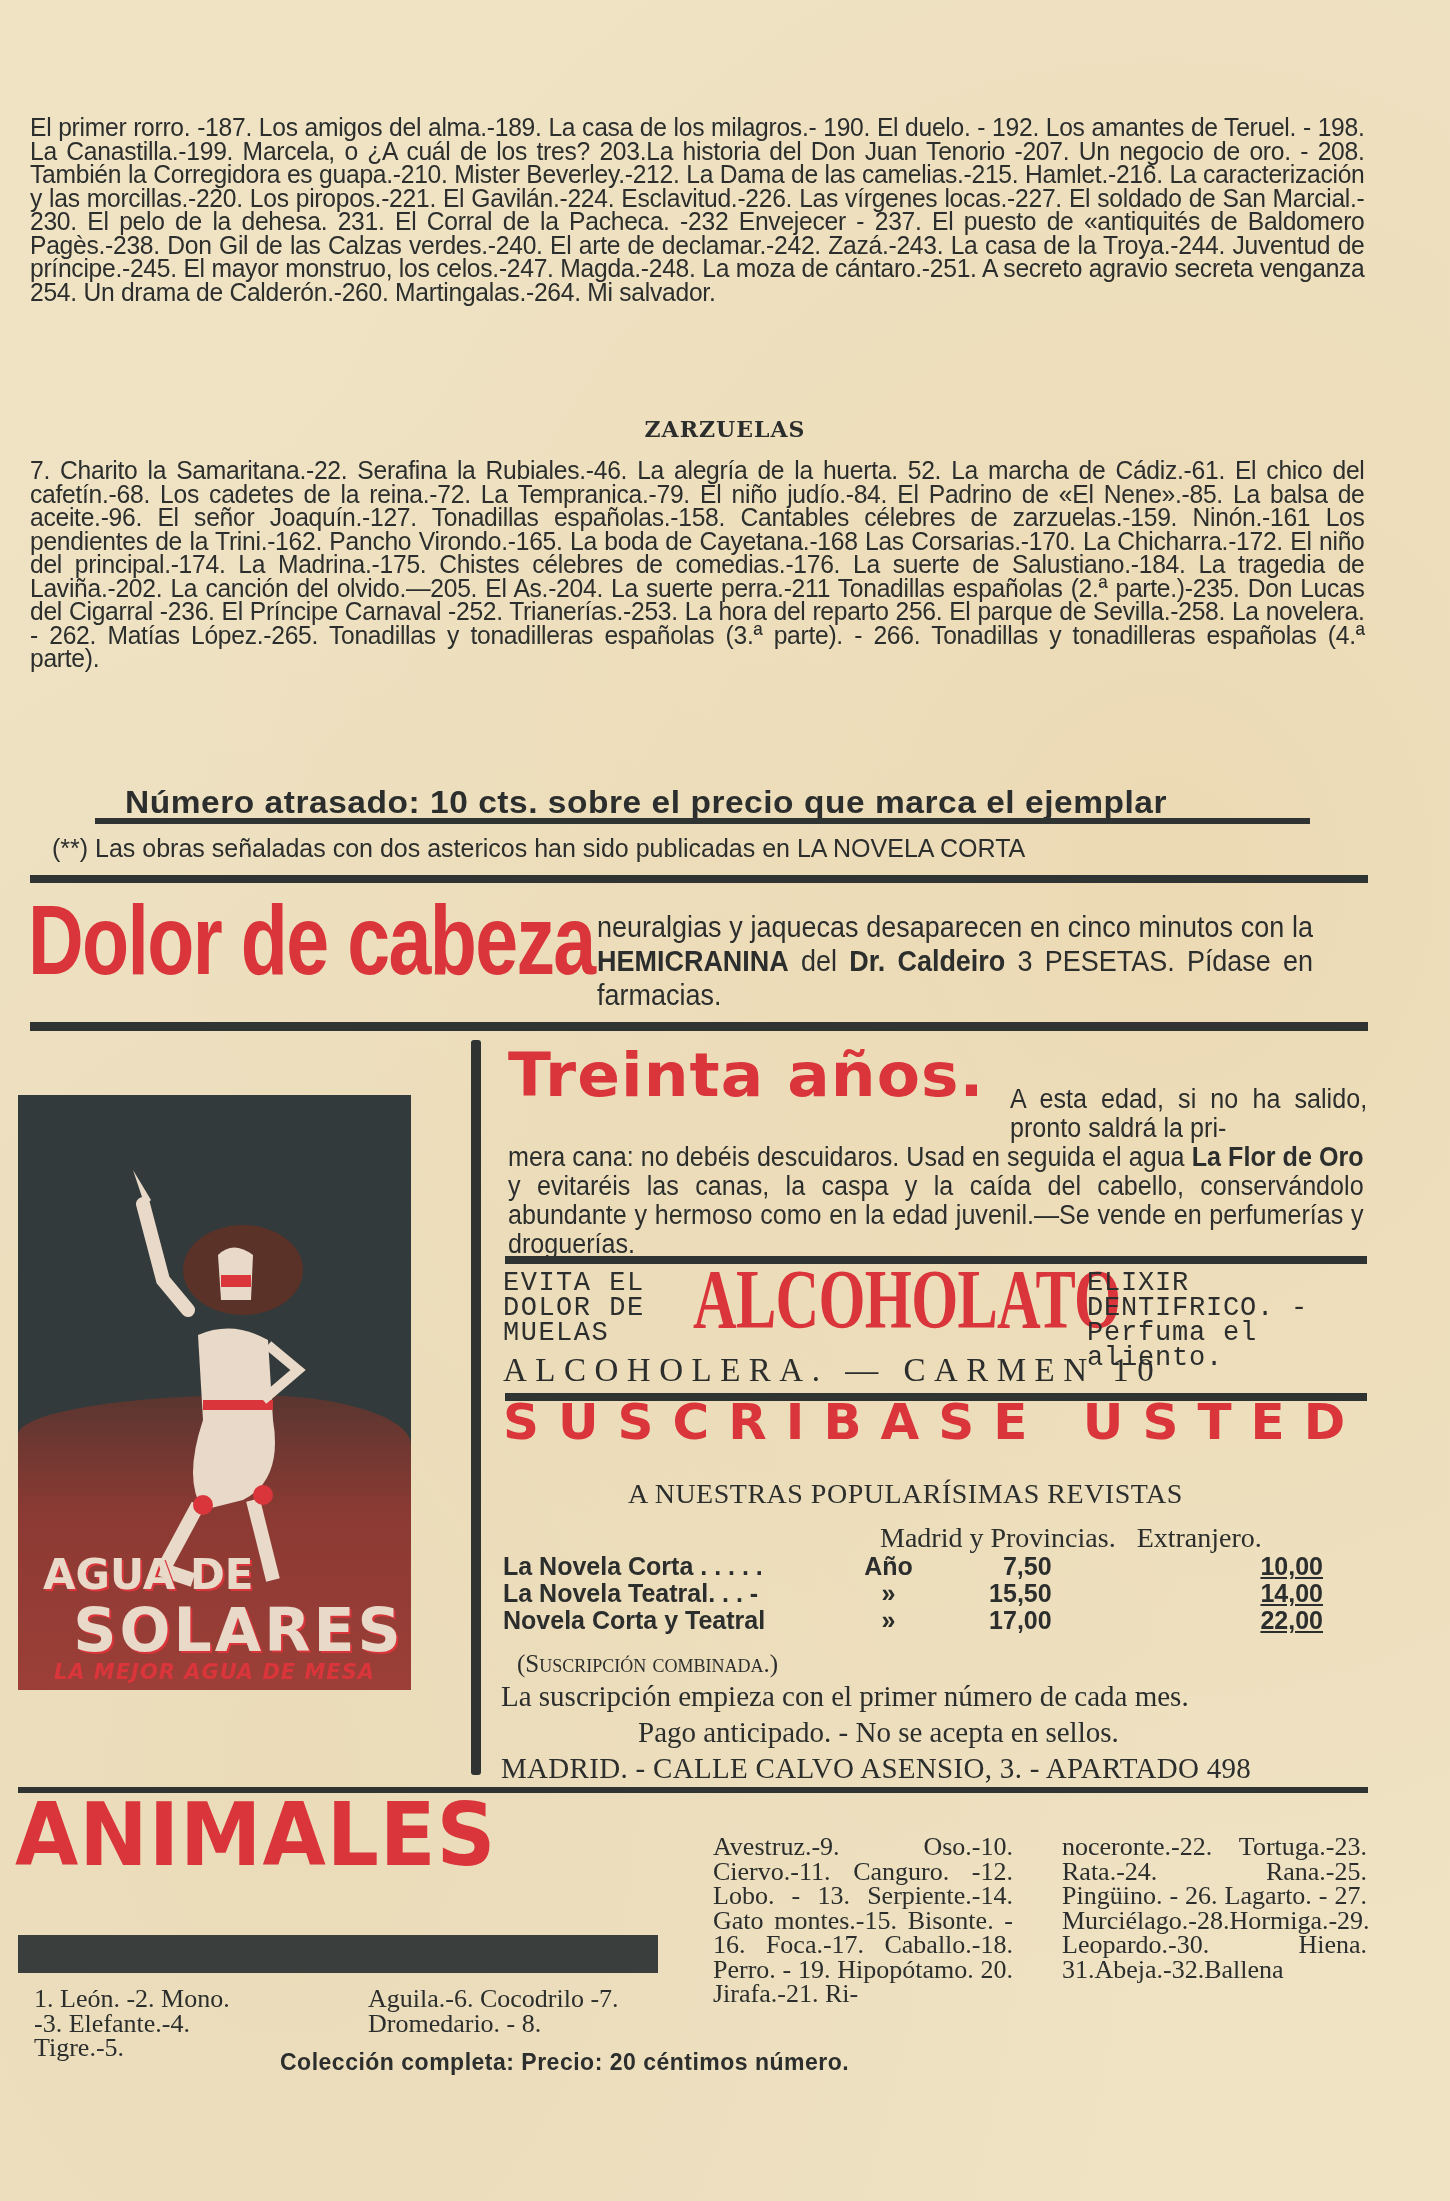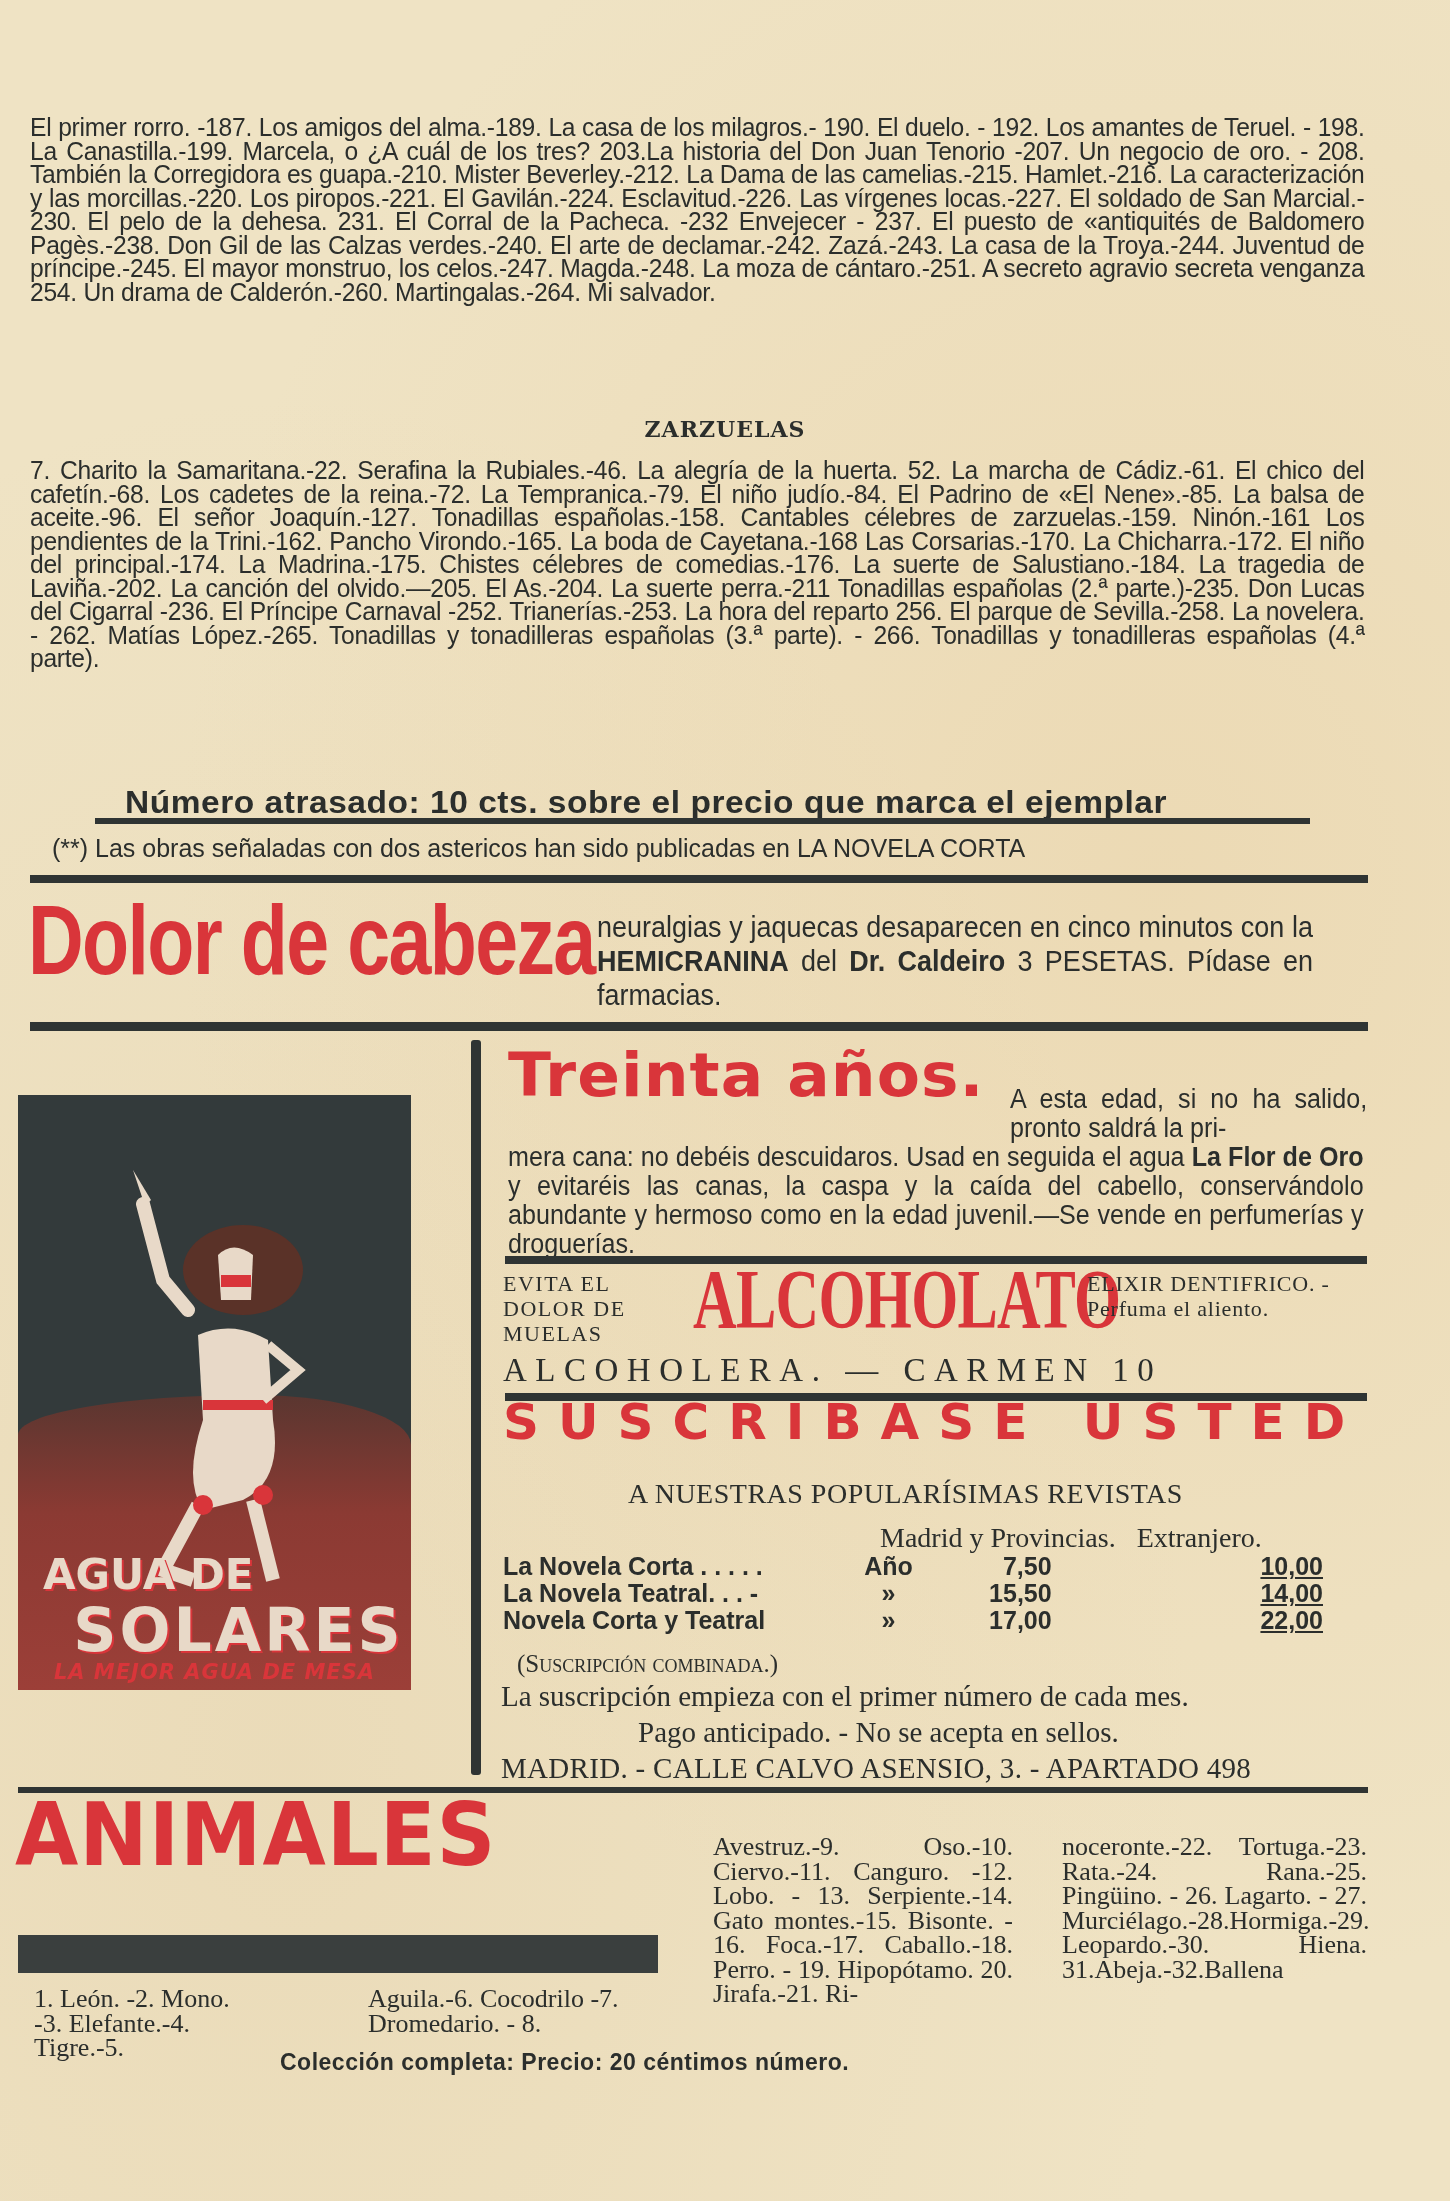--- a/index.html
+++ b/index.html
@@ -82,21 +82,21 @@
     position:absolute; left:1010px; top:1085px; width:357px;
     font-family:"Liberation Sans", sans-serif; font-size:27px; line-height:29px;
     text-align:justify; transform:scaleX(0.93); transform-origin:left top; width:384px;
   }
   .treinta-body {
     position:absolute; left:508px; top:1143px; width:920px;
     font-family:"Liberation Sans", sans-serif; font-size:27px; line-height:29px;
     text-align:justify; transform:scaleX(0.93); transform-origin:left top;
   }
   .alco-left, .alco-right {
-    position:absolute; font-family:Liberation Serif, serif; font-size:22px; line-height:25px;
+    position:absolute; font-family:Liberation Mono, monospace; font-size:27px; line-height:25px;
   }
   .alco-left { left:503px; top:1271px; width:185px; letter-spacing:1.5px; }
   .alco-right { left:1087px; top:1271px; width:285px; letter-spacing:0.8px; }
   .alco-big {
     position:absolute; left:693px; top:1260px;
     font-family:"Liberation Serif", serif; font-weight:bold; font-size:84px; line-height:80px;
     transform:scaleX(0.72); transform-origin:left top; letter-spacing:-1px;
   }
   .alco-addr {
     position:absolute; left:503px; top:1352px; width:865px;

